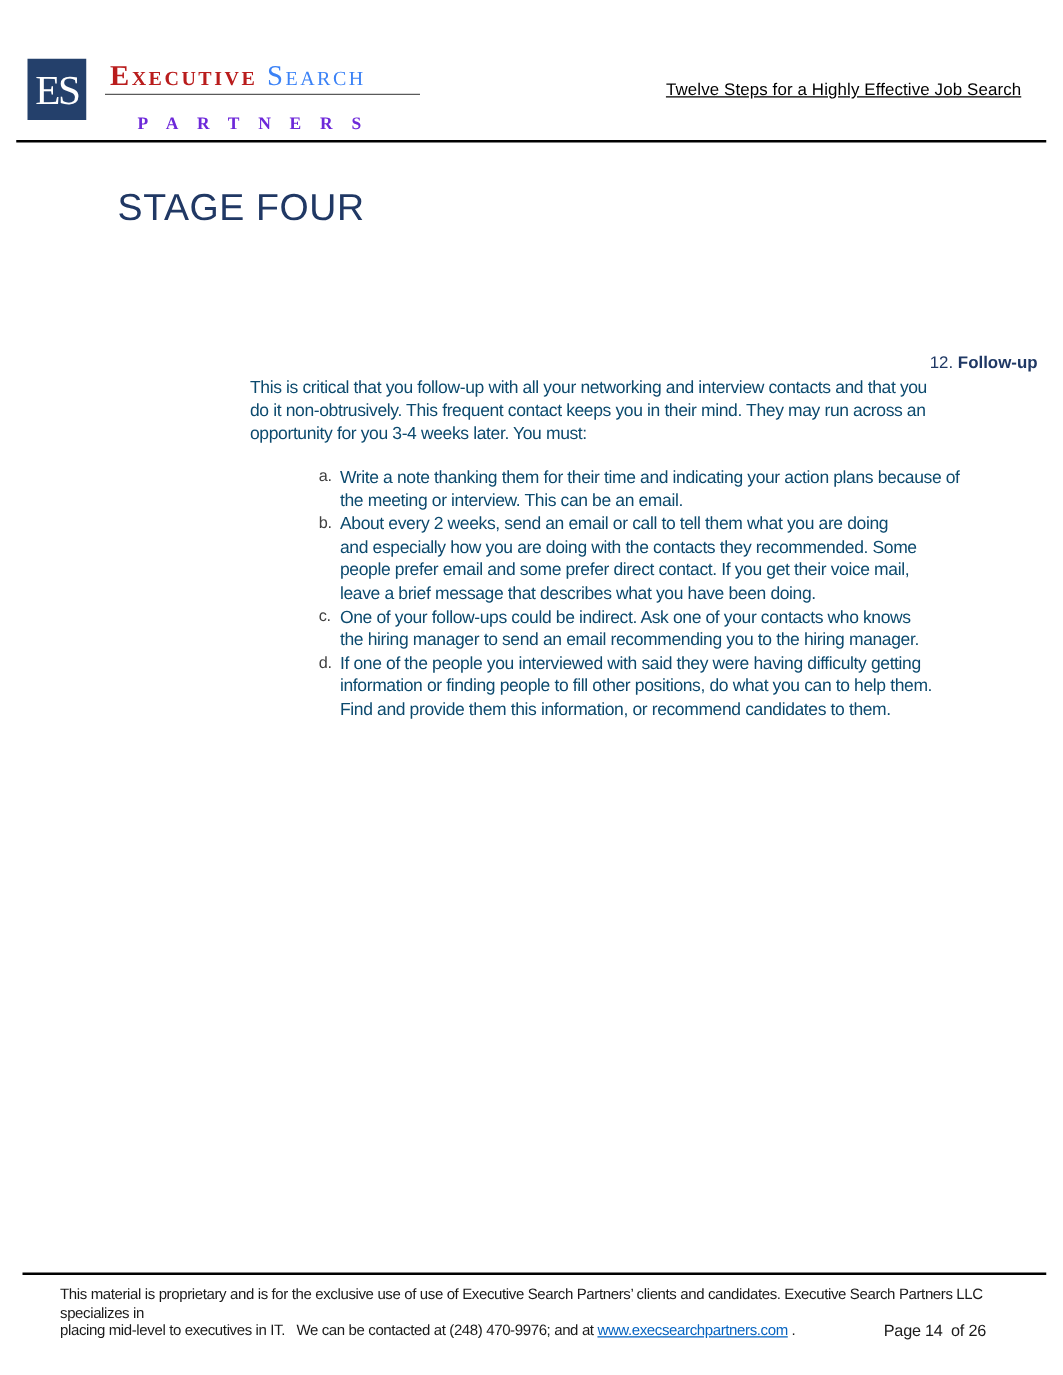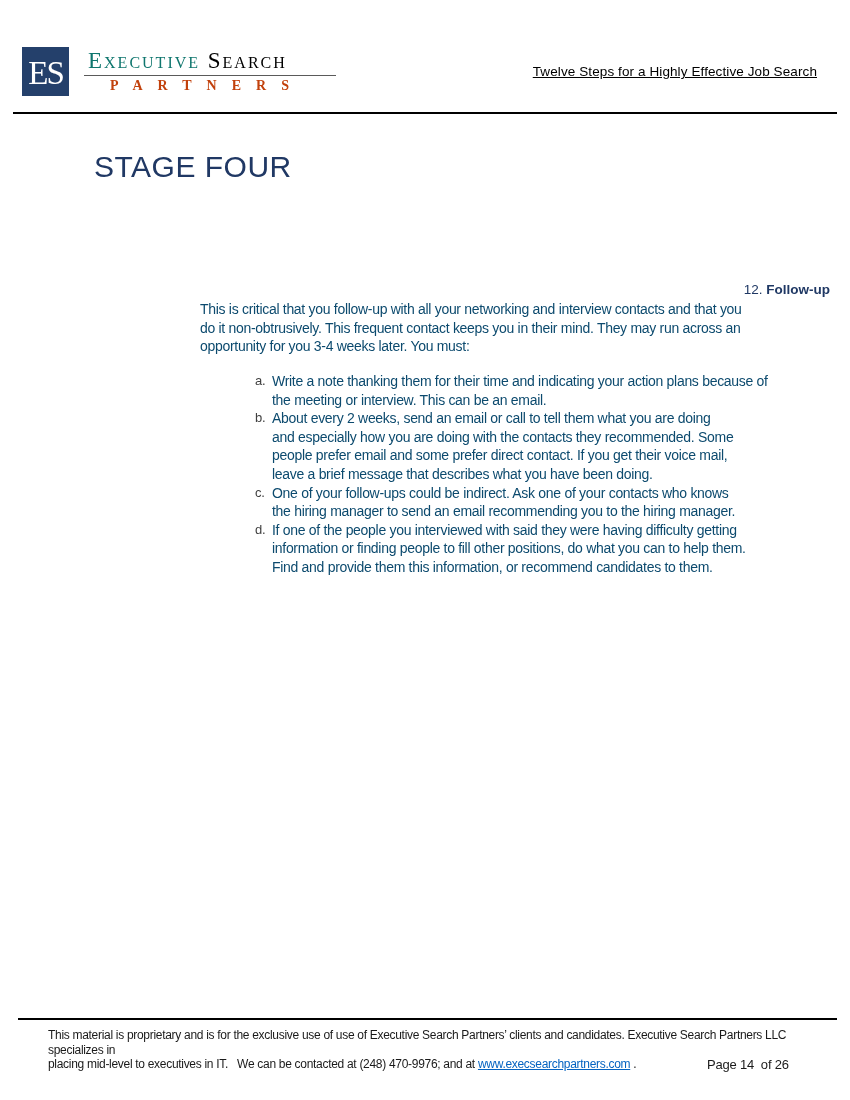--- a/index.html
+++ b/index.html
@@ -36,34 +36,34 @@
   }
   .brand-name {
     font-family: "Liberation Serif", serif;
     font-variant: small-caps;
     font-size: 23px;
     letter-spacing: 2px;
     line-height: 1;
     white-space: nowrap;
     padding-left: 4px;
   }
-  .brand-name .primary { color: #0f766e; }
-  .brand-name .secondary { color: #000000; }
+  .brand-name .primary { color: #b91c1c; font-weight: bold; }
+  .brand-name .secondary { color: #3b82f6; }
   .brand-divider {
     margin-top: 3px;
     height: 1px;
     background: #5a5a5a;
     width: 252px;
   }
   .brand-partners {
-    margin-top: 2px;
+    margin-top: 16px;
     font-family: "Liberation Serif", serif;
     font-size: 14px;
     font-weight: bold;
-    color: #c2410c;
+    color: #6d28d9;
     letter-spacing: 15px;
     padding-left: 26px;
     white-space: nowrap;
   }
   .doc-title {
     position: absolute;
     top: 64px; right: 33px;
     font-size: 13.5px;
     color: #000000;
     text-decoration: underline;

